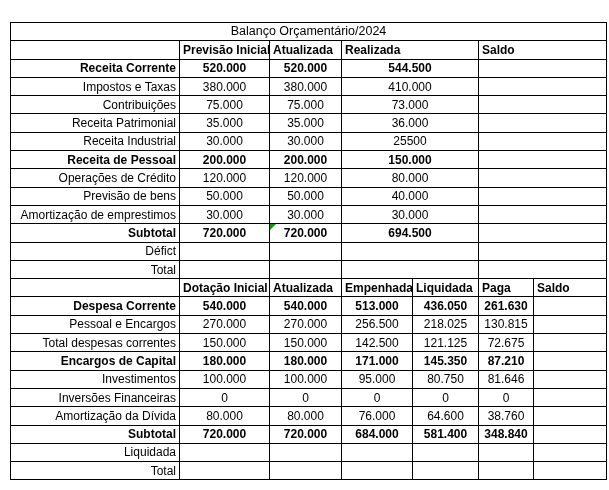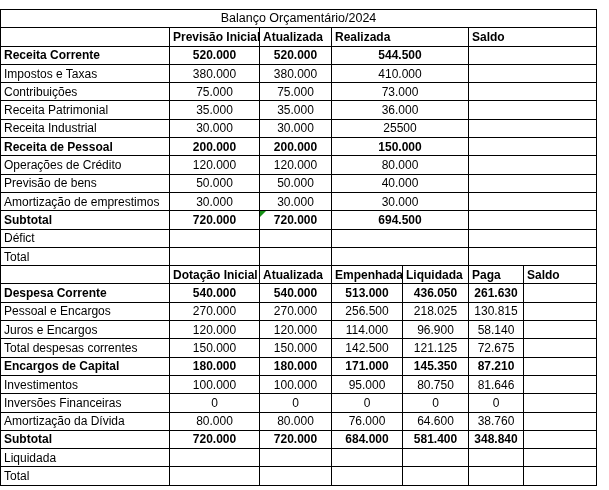--- a/index.html
+++ b/index.html
@@ -8,33 +8,33 @@
     --text-color:#000000;
     --bg-color:#ffffff;
   }
   *{box-sizing:border-box;}
   html,body{margin:0;padding:0;}
   body{
     width:609px;height:490px;background:var(--bg-color);
     font-family:"Liberation Sans", sans-serif;color:var(--text-color);
     overflow:hidden;
   }
-  .sheet{position:relative;padding:9px 0 0 0;}
+  .sheet{position:relative;padding:9px 0 0 10px;margin-top:13px;}
   table{
     border-collapse:collapse;table-layout:fixed;width:596px;
   }
   td{
     border:1.4px solid var(--border-color);
     height:18.3px;padding:0 3px;font-size:12px;line-height:1;
     overflow:hidden;white-space:nowrap;position:relative;
     vertical-align:middle;
   }
   td.title-cell{text-align:center;font-weight:400;font-size:12.5px;}
   td.hdr{text-align:left;font-weight:bold;}
-  td.label{text-align:left;}
+  td.label{text-align:right;}
   td.num{text-align:center;}
   tr.bold td{font-weight:bold;}
   .err-marker{
     position:absolute;top:0;left:0;width:0;height:0;
     border-top:6px solid var(--marker-color);
     border-right:6px solid transparent;
   }
 </style>
 </head>
 <body>
@@ -166,29 +166,20 @@
         <tr>
           <td class="label">Pessoal e Encargos</td>
           <td class="num">270.000</td>
           <td class="num">270.000</td>
           <td class="num">256.500</td>
           <td class="num">218.025</td>
           <td class="num">130.815</td>
           <td class="num"></td>
         </tr>
         <tr>
-          <td class="label">Juros e Encargos</td>
-          <td class="num">120.000</td>
-          <td class="num">120.000</td>
-          <td class="num">114.000</td>
-          <td class="num">96.900</td>
-          <td class="num">58.140</td>
-          <td class="num"></td>
-        </tr>
-        <tr>
           <td class="label">Total despesas correntes</td>
           <td class="num">150.000</td>
           <td class="num">150.000</td>
           <td class="num">142.500</td>
           <td class="num">121.125</td>
           <td class="num">72.675</td>
           <td class="num"></td>
         </tr>
         <tr class="bold">
           <td class="label">Encargos de Capital</td>

